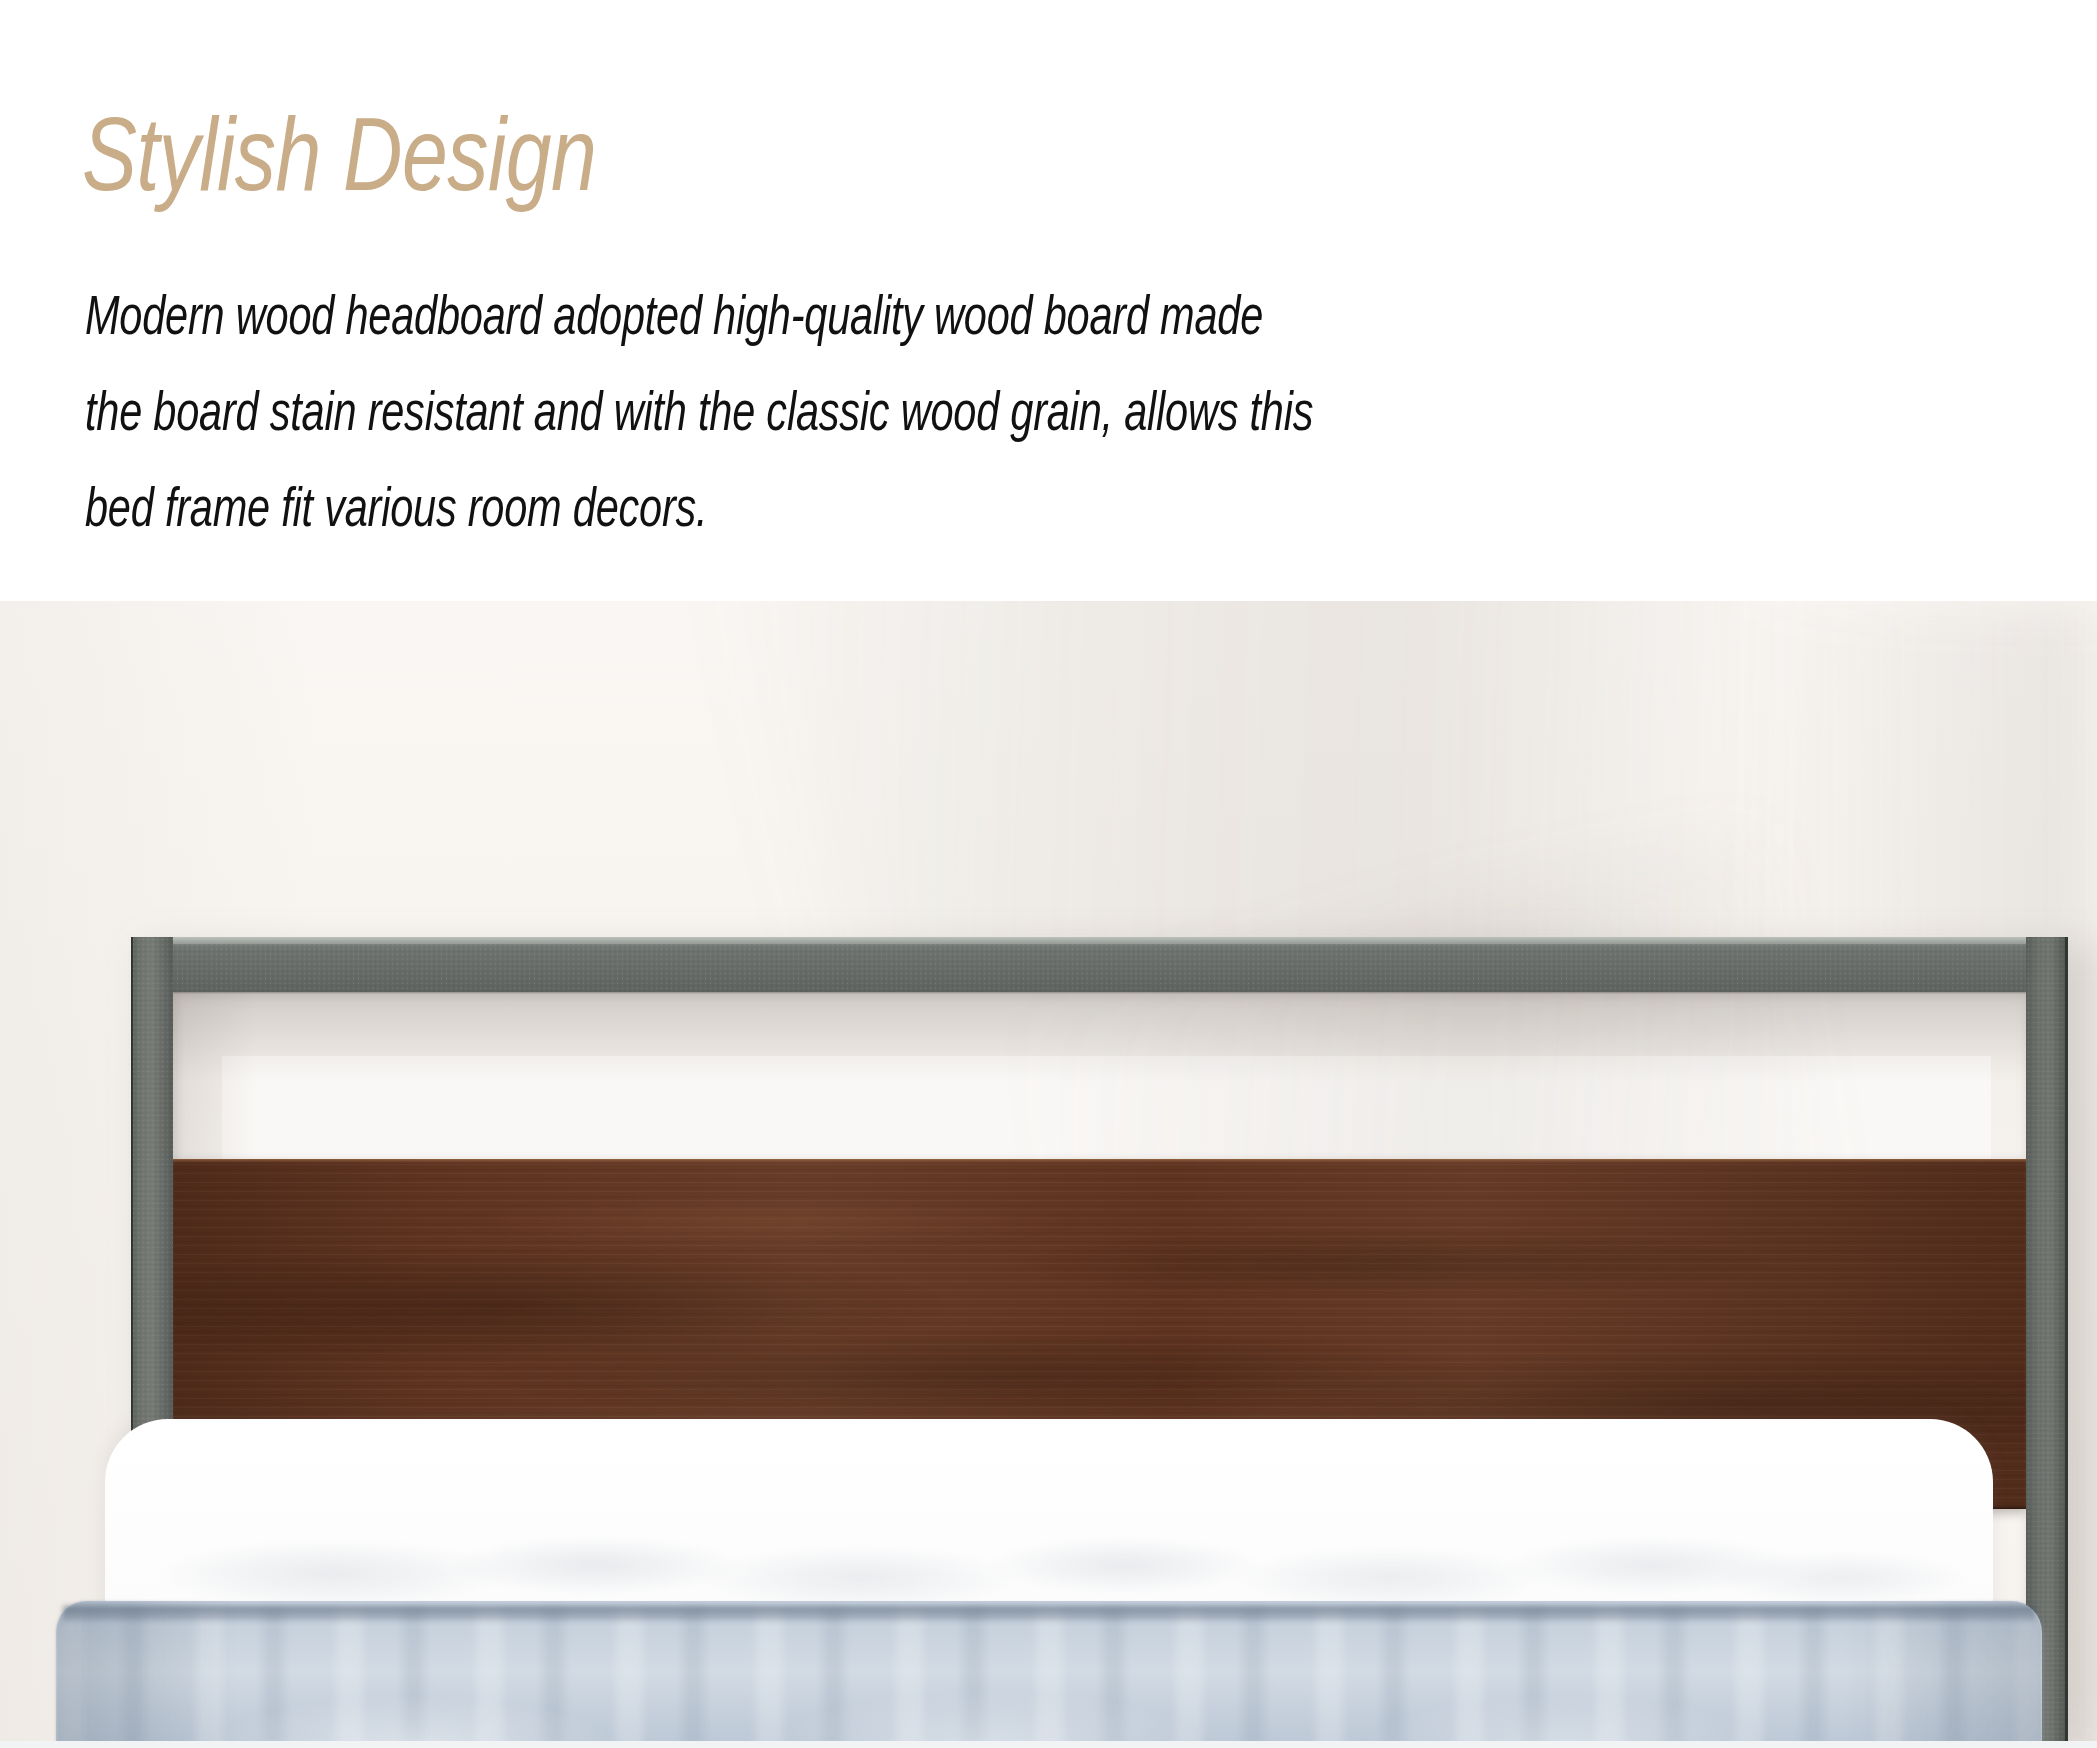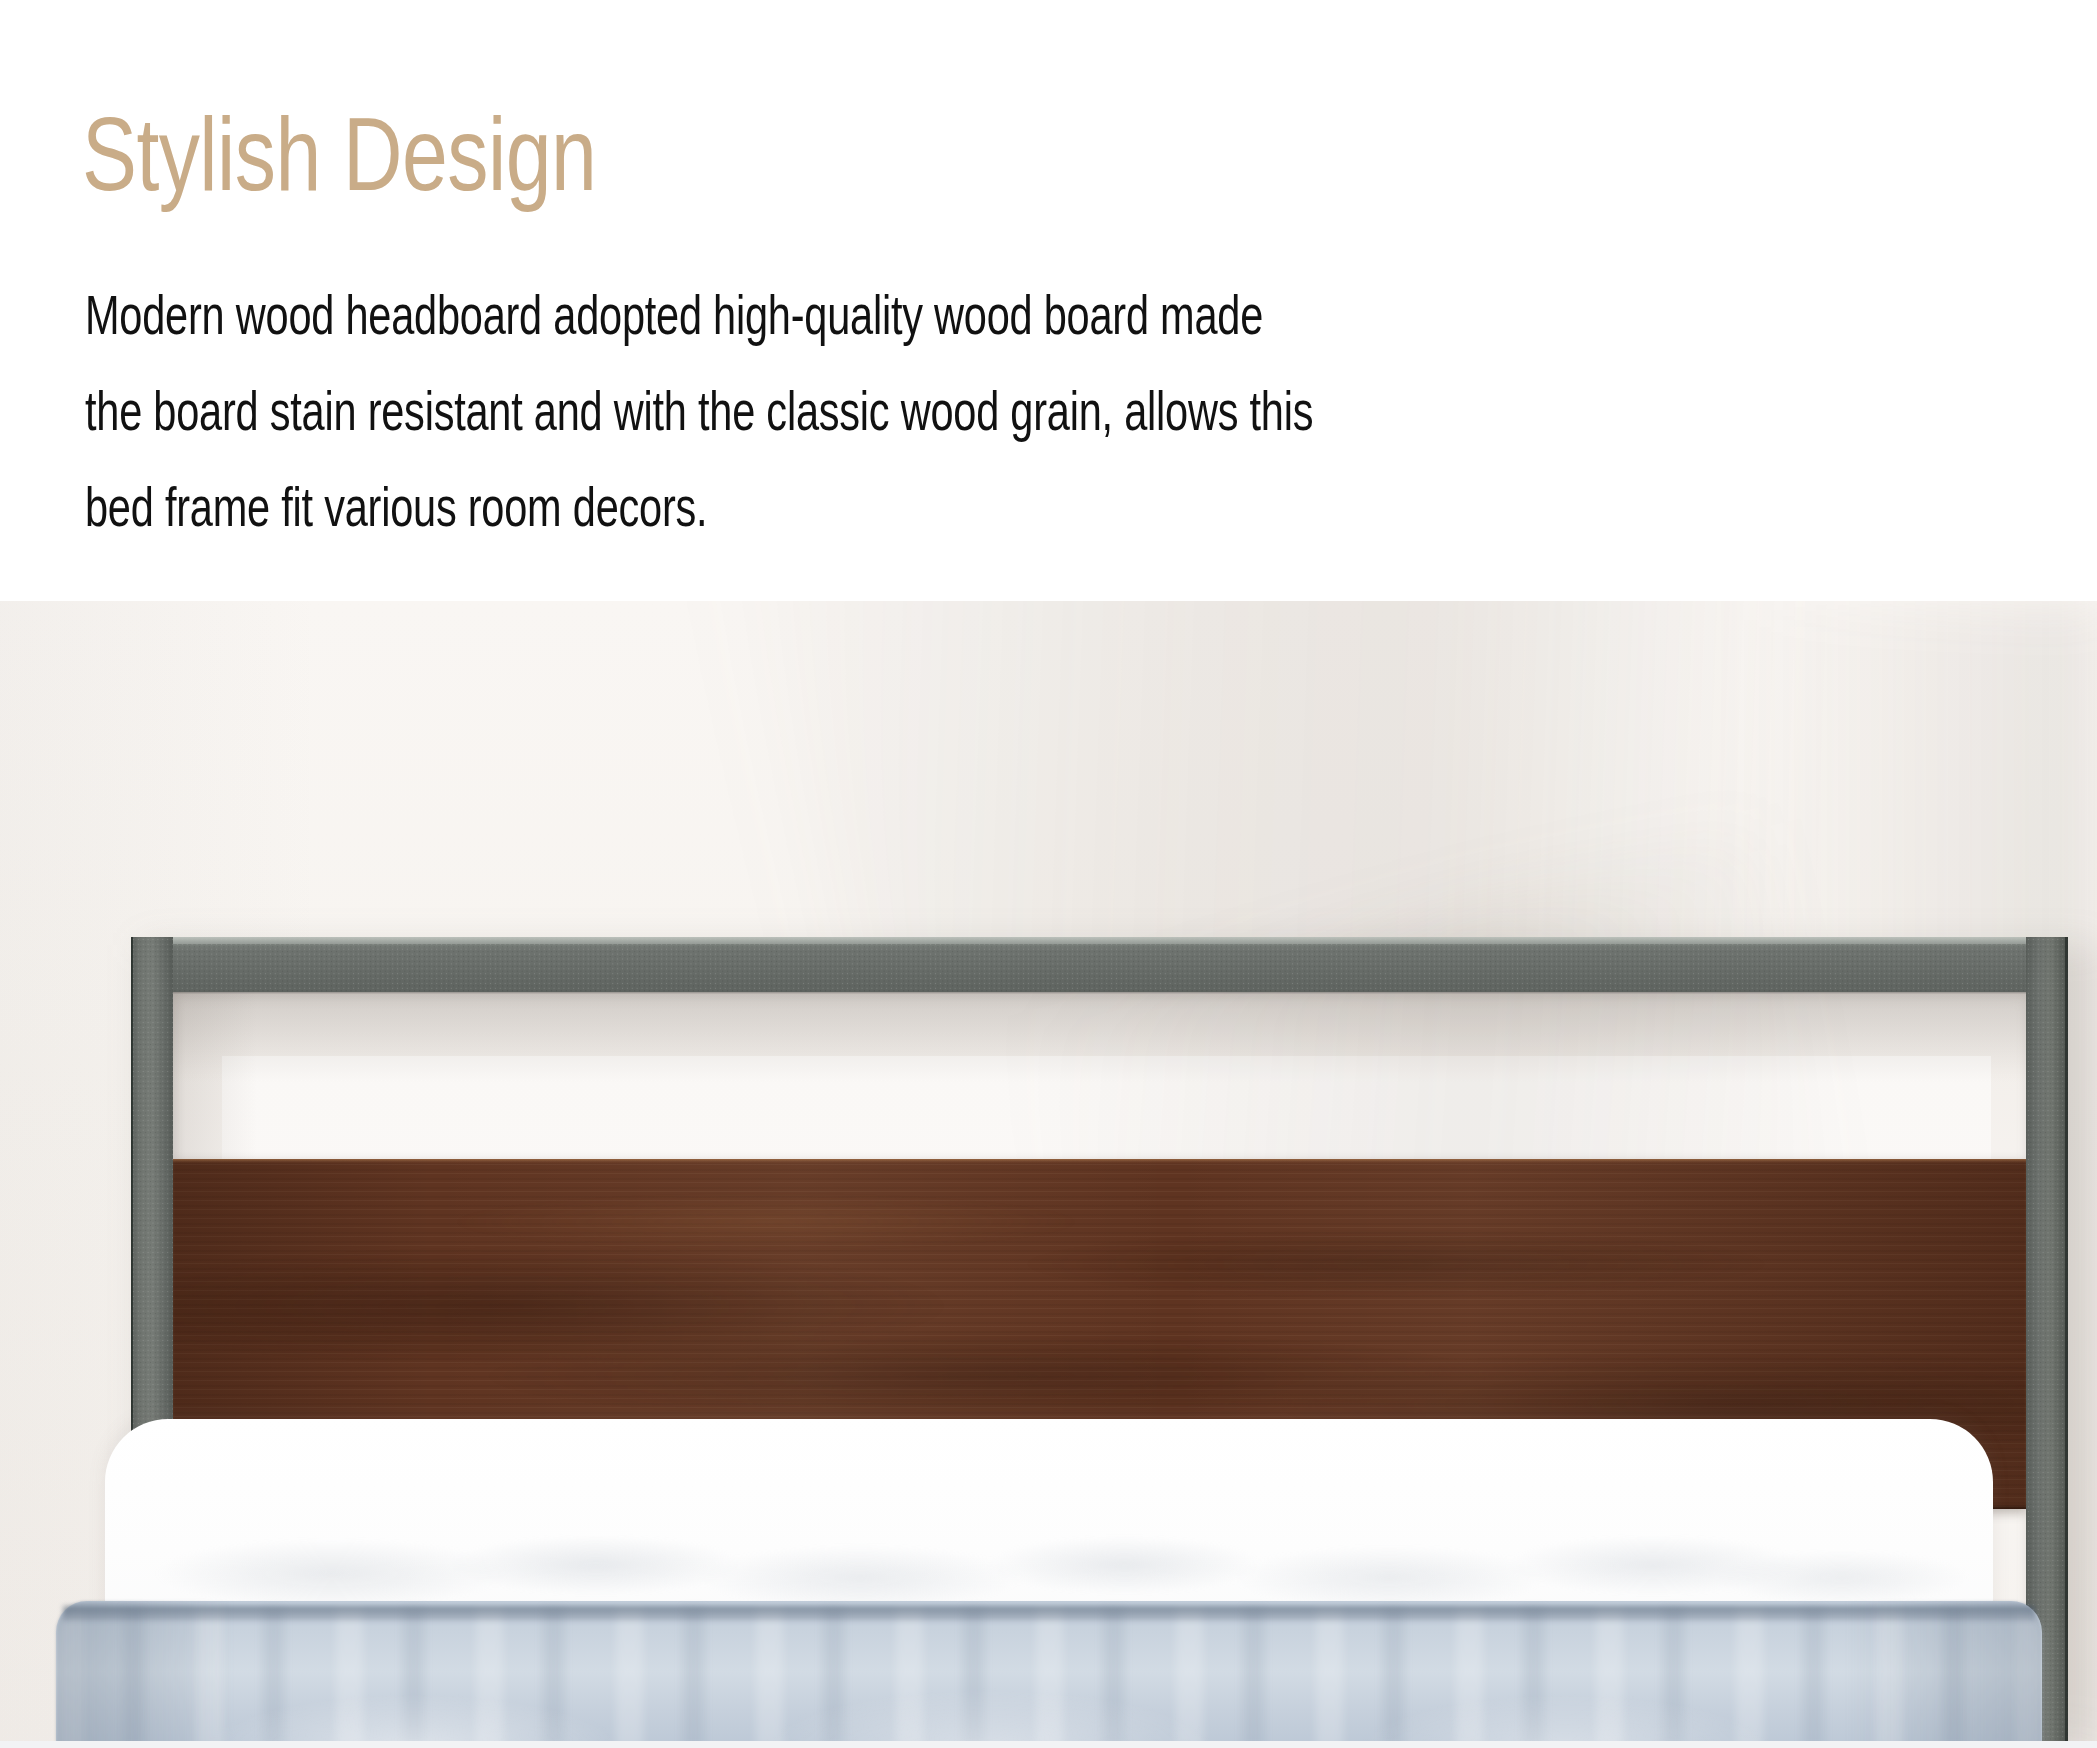--- a/index.html
+++ b/index.html
@@ -3,21 +3,21 @@
 <meta charset="utf-8">
 <title>Stylish Design — Product Feature</title>
 <style>
   html,body{margin:0;padding:0;}
   body{
     width:2097px;height:1749px;
     background:#ffffff;
     font-family:"Liberation Sans", sans-serif;
     overflow:hidden;
   }
-  .page{position:relative;width:2097px;height:1749px;overflow:hidden;background:#fff;}
+  .page{position:relative;width:2097px;height:1749px;overflow:hidden;background:#fff;font-style:italic;}
 
   
   .text-band{
     position:absolute;left:0;top:0;width:2097px;height:601px;
     background:#ffffff;
     overflow:hidden;
   }
   .headline{
     position:absolute;left:82px;top:34px;
     font-family:"Liberation Sans", sans-serif;

